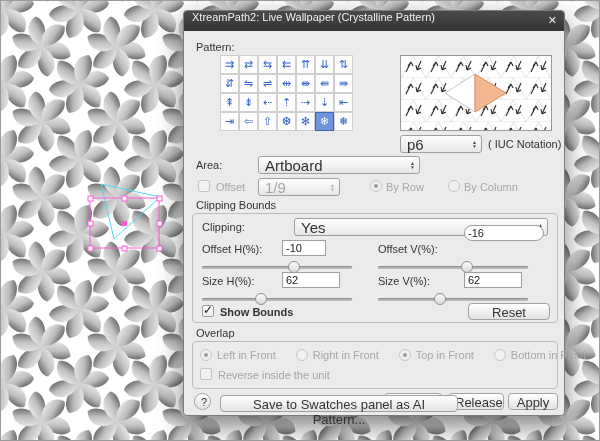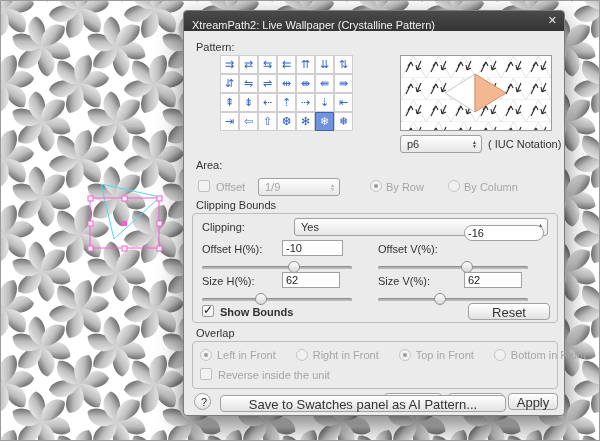--- a/index.html
+++ b/index.html
@@ -16,21 +16,21 @@
   .dialog{
     position:absolute;left:182px;top:9px;width:382px;height:406px;z-index:2;
     background:#ebebeb;border:1px solid #7c7c7c;border-radius:4px;
     box-shadow:0 10px 26px rgba(0,0,0,.5);
     font-size:11px;
   }
   .titlebar{
     position:absolute;left:0;top:0;right:0;height:20px;
     background:linear-gradient(#4a4a4a,#343434);
     border-radius:3px 3px 0 0;
-    color:#f2f2f2;display:flex;align-items:flex-end;padding:0 8px;
+    color:#f2f2f2;display:flex;align-items:flex-start;padding:0 8px;
     font-size:11px;
   }
   .close-x{position:absolute;right:7px;top:3px;color:#e8e8e8;font-size:11px;cursor:default;}
 
   .lbl{position:absolute;font-size:11px;color:#333;white-space:nowrap;}
   .lbl.dis{color:#a6a6a6;}
 
   
   .pgrid{
     position:absolute;left:36px;top:44px;
@@ -46,21 +46,21 @@
     position:absolute;left:216px;top:44px;width:152px;height:76px;
     background:#fff;border:1px solid #9a9a9a;overflow:hidden;
   }
 
   
   .dropdown{
     position:absolute;height:18px;border:1px solid #9f9f9f;border-radius:3px;
     background:linear-gradient(#ffffff,#e6e6e6);
     display:flex;align-items:center;padding:0 4px 0 6px;
   }
-  .dd-val{flex:1;font-size:11px;color:#333;overflow:hidden;white-space:nowrap;}
+  .dd-val{flex:1;font-size:15px;color:#333;overflow:hidden;white-space:nowrap;}
   .dropdown.dis .dd-val{color:#a6a6a6;}
   .dd-arrows{display:flex;flex-direction:column;align-items:center;line-height:4px;color:#4a4a4a;}
   .dd-arrows i{font-style:normal;font-size:5px;line-height:4px;}
   .dropdown.dis .dd-arrows{color:#b5b5b5;}
 
   
   .cb{position:absolute;width:12px;height:12px;border:1px solid #9b9b9b;border-radius:2px;
       background:linear-gradient(#fff,#eee);}
   .cb .mark{position:absolute;left:0px;top:-3px;font-size:12px;color:#222;}
   .cb.dis{border-color:#c2c2c2;background:#f2f2f2;}
@@ -203,20 +203,27 @@
     <div class="dropdown" style="left:216px;top:124px;width:82px;">
       <span class="dd-val">p6</span>
       <span class="dd-arrows">
           <i>▲</i>
           <i>▼</i>
         </span>
     </div>
     <span class="lbl" style="left:304px;top:127px;">( IUC Notation)</span>
 
     <span class="lbl" style="left:12px;top:148px;">Area:</span>
+    <div class="dropdown" style="left:74px;top:145px;width:162px;">
+      <span class="dd-val">Artboard</span>
+      <span class="dd-arrows">
+          <i>▲</i>
+          <i>▼</i>
+        </span>
+    </div>
 
     <span class="cb dis" style="left:14px;top:169px;"></span>
     <span class="lbl dis" style="left:32px;top:170px;">Offset</span>
     <div class="dropdown dis" style="left:74px;top:167px;width:82px;">
       <span class="dd-val">1/9</span>
       <span class="dd-arrows">
           <i>▲</i>
           <i>▼</i>
         </span>
     </div>
@@ -233,21 +240,21 @@
     <span class="lbl" style="left:18px;top:210px;text-align:center;">Clipping:</span>
     <div class="dropdown" style="left:110px;top:207px;width:254px;">
       <span class="dd-val">Yes</span>
       <span class="dd-arrows">
           <i>▲</i>
           <i>▼</i>
         </span>
     </div>
 
     <span class="lbl" style="left:18px;top:232px;">Offset H(%):</span>
-    <input class="field" style="left: 98px; top: 229px; width: 61px;" value="-10">
+    <input class="field" style="left: 98px; top: 229px; width: 44px;" value="-10">
     <span class="lbl" style="left:194px;top:232px;">Offset V(%):</span>
     <input class="field" style="left: 280px; top: 214px; width: 80px; border-radius: 8px;" value="-16">
 
     <div class="slider" style="left:18px;top:250px;width:150px;">
       <div class="track"></div>
         <div class="thumb" style="left: 61%;"></div>
     </div>
     <div class="slider" style="left:194px;top:250px;width:150px;">
       <div class="track"></div>
         <div class="thumb" style="left: 59%;"></div>
@@ -302,15 +309,15 @@
 
     <button class="help-btn" style="left:10px;top:382px;">?</button>
     <span class="cb" style="left:40px;top:384px;">
         <span class="mark">✓</span>
       </span>
     <span class="lbl" style="left:58px;top:385px;font-weight:bold;">Live Update</span>
     <button class="btn" style="left:200px;top:382px;width:58px;">Expand</button>
     <button class="btn" style="left:264px;top:382px;width:56px;">Release</button>
     <button class="btn" style="left:324px;top:382px;width:50px;">Apply</button>
 
-    <button class="btn" style="left:36px;bottom:3px;width:286px;">Save to Swatches panel as AI Pattern...</button>
+    <button class="btn" style="left:36px;bottom:3px;width:238px;">Save to Swatches panel as AI Pattern...</button>
   </div>
 </div>
 
 </body></html>

